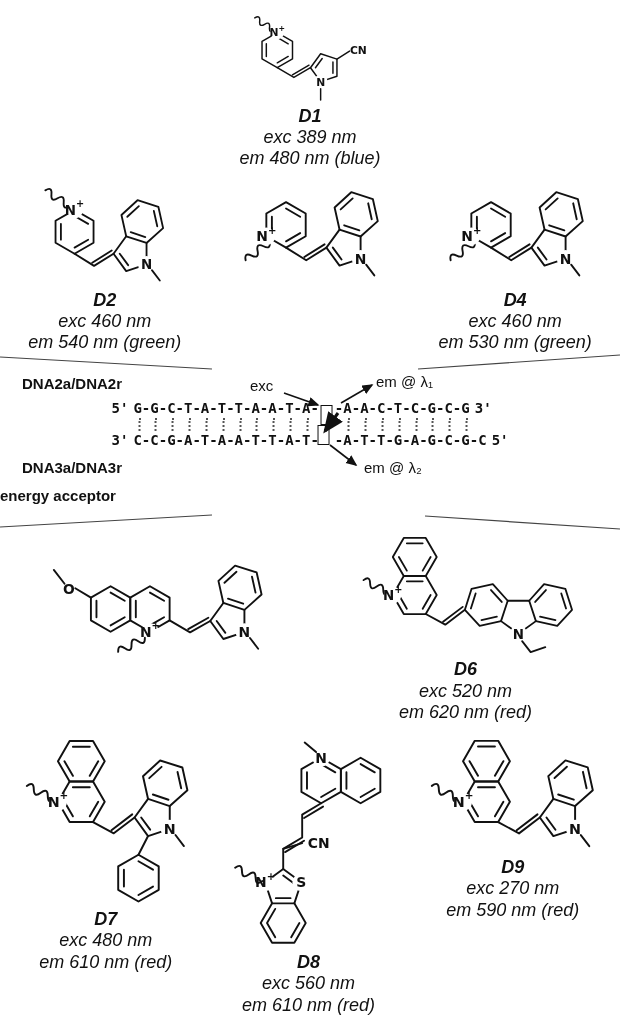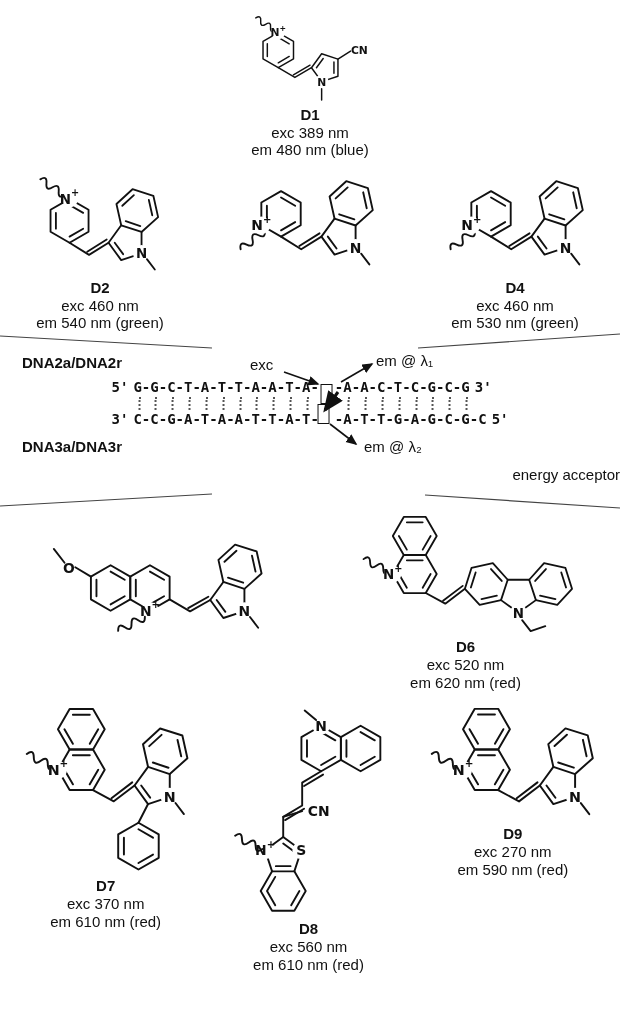--- a/index.html
+++ b/index.html
@@ -2,33 +2,33 @@
 <html><head>
 <meta charset="utf-8">
 <style>
   * { box-sizing: border-box; }
   html,body { margin:0; padding:0; }
   body { width:620px; height:1024px; background:#fff; color:#111;
          font-family:"Liberation Sans",sans-serif; overflow:hidden; padding-top:6px; }
   .row { display:flex; justify-content:space-around; align-items:flex-start; }
   .mol-block { display:flex; flex-direction:column; align-items:center; }
   .struct-slot { display:flex; align-items:flex-end; justify-content:center; }
-  .cap { text-align:center; font-size:15px; line-height:1.18; margin-top:2px; }
+  .cap { text-align:center; font-size:18px; line-height:1.18; margin-top:2px;font-style:italic; }
   .dye-id { font-weight:bold; }
   svg.struct { stroke:#111; stroke-width:1.5; fill:none; stroke-linecap:round;
                stroke-linejoin:round; overflow:visible; }
   svg.struct text { fill:#111; stroke:none; font-size:11px; font-weight:bold;
                     text-anchor:middle; font-family:"DejaVu Sans",sans-serif; }
   svg.struct text tspan.chg { font-size:8px; }
   svg.callout { display:block; }
   svg.callout line { stroke:#444; stroke-width:1.2; }
   .dna-block { position:relative; height:142px; font-size:15px; }
   .dna-label { position:absolute; font-weight:bold; }
   .dna-ann { position:absolute; font-weight:normal; }
-  .dna-ann.acceptor { font-weight:normal; left:0; right:0; text-align:right; }
+  .dna-ann.acceptor { font-weight:bold; left:0; right:0; text-align:left; }
   .seqwrap { position:absolute; top:28px; left:50%; transform:translateX(-50%);
              width:max-content; font:bold 14px "DejaVu Sans Mono",monospace; }
   .seqrow { white-space:nowrap; line-height:19px; height:19px; display:flex; align-items:center; }
   .endlab { margin-right:0.6ch; }
   .endlab2 { margin-left:0.6ch; }
   .dyebox { display:inline-block; width:12px; height:20px; border:1.5px solid #111;
             background:#fff; margin:0 2px; }
   .boxtop { transform:translateY(6px); }
   .boxbot { transform:translateY(-6px) translateX(-3px); }
   .pairrow { display:flex; height:13px; padding-left:3.15ch; }
@@ -310,21 +310,21 @@
         <path d="M23.2,53.1 L39.2,40.9"></path>
       </g>
       <use href="#indole" transform="translate(41,37.3)"></use>
       <g>
         <path d="M51.4,57.6 L44,72"></path>
         <use href="#hexring" transform="translate(44,90)"></use>
       </g>
     </svg>
     <div class="cap">
       <div class="dye-id">D7</div>
-      <div>exc 370 nm</div>
+      <div>exc 480 nm</div>
       <div>em 610 nm (red)</div>
     </div>
   </div>
 
   <div class="mol-block">
     <svg class="struct" width="157" height="215" viewBox="-72 -36 124 170">
       <g>
         <use href="#hexring" transform="translate(0,0)"></use>
         <use href="#hexring" transform="translate(31.2,0)"></use>
         <circle cx="0" cy="-18" r="7" fill="#fff" stroke="none"></circle>

